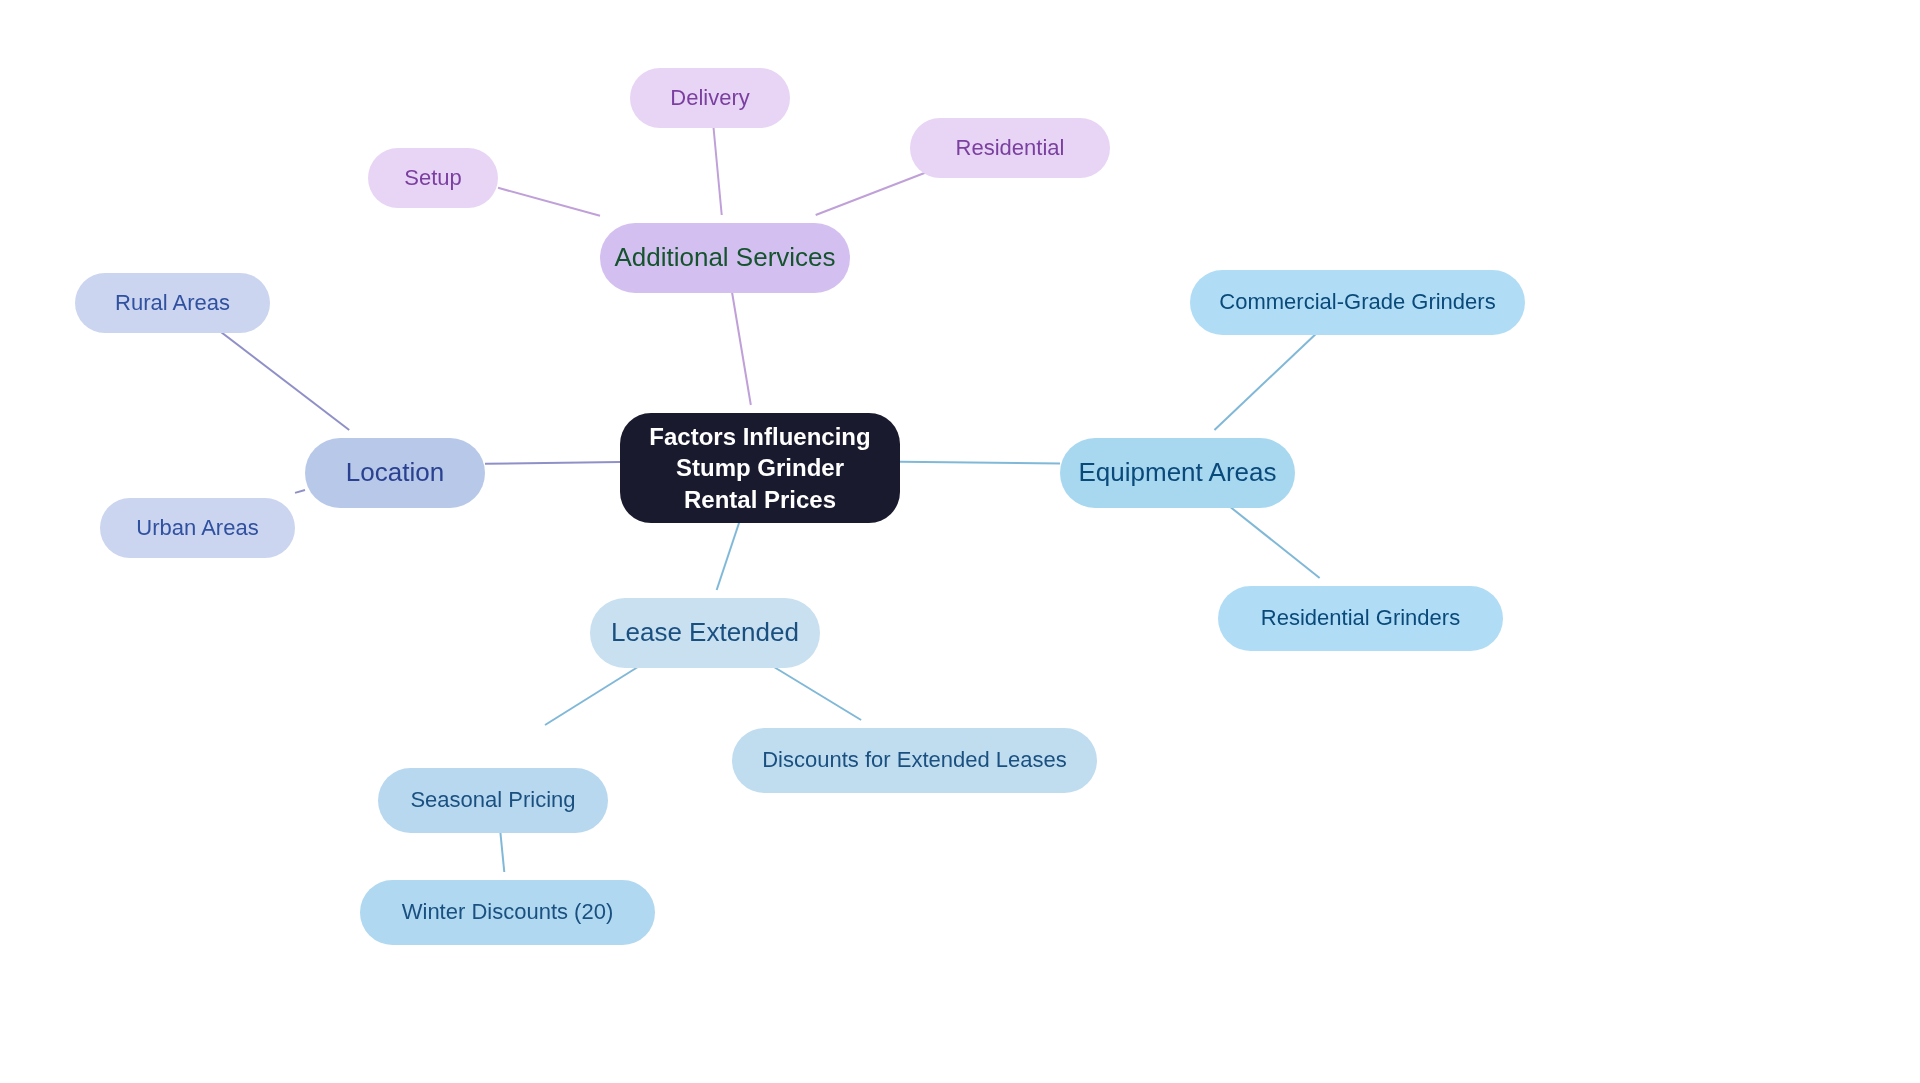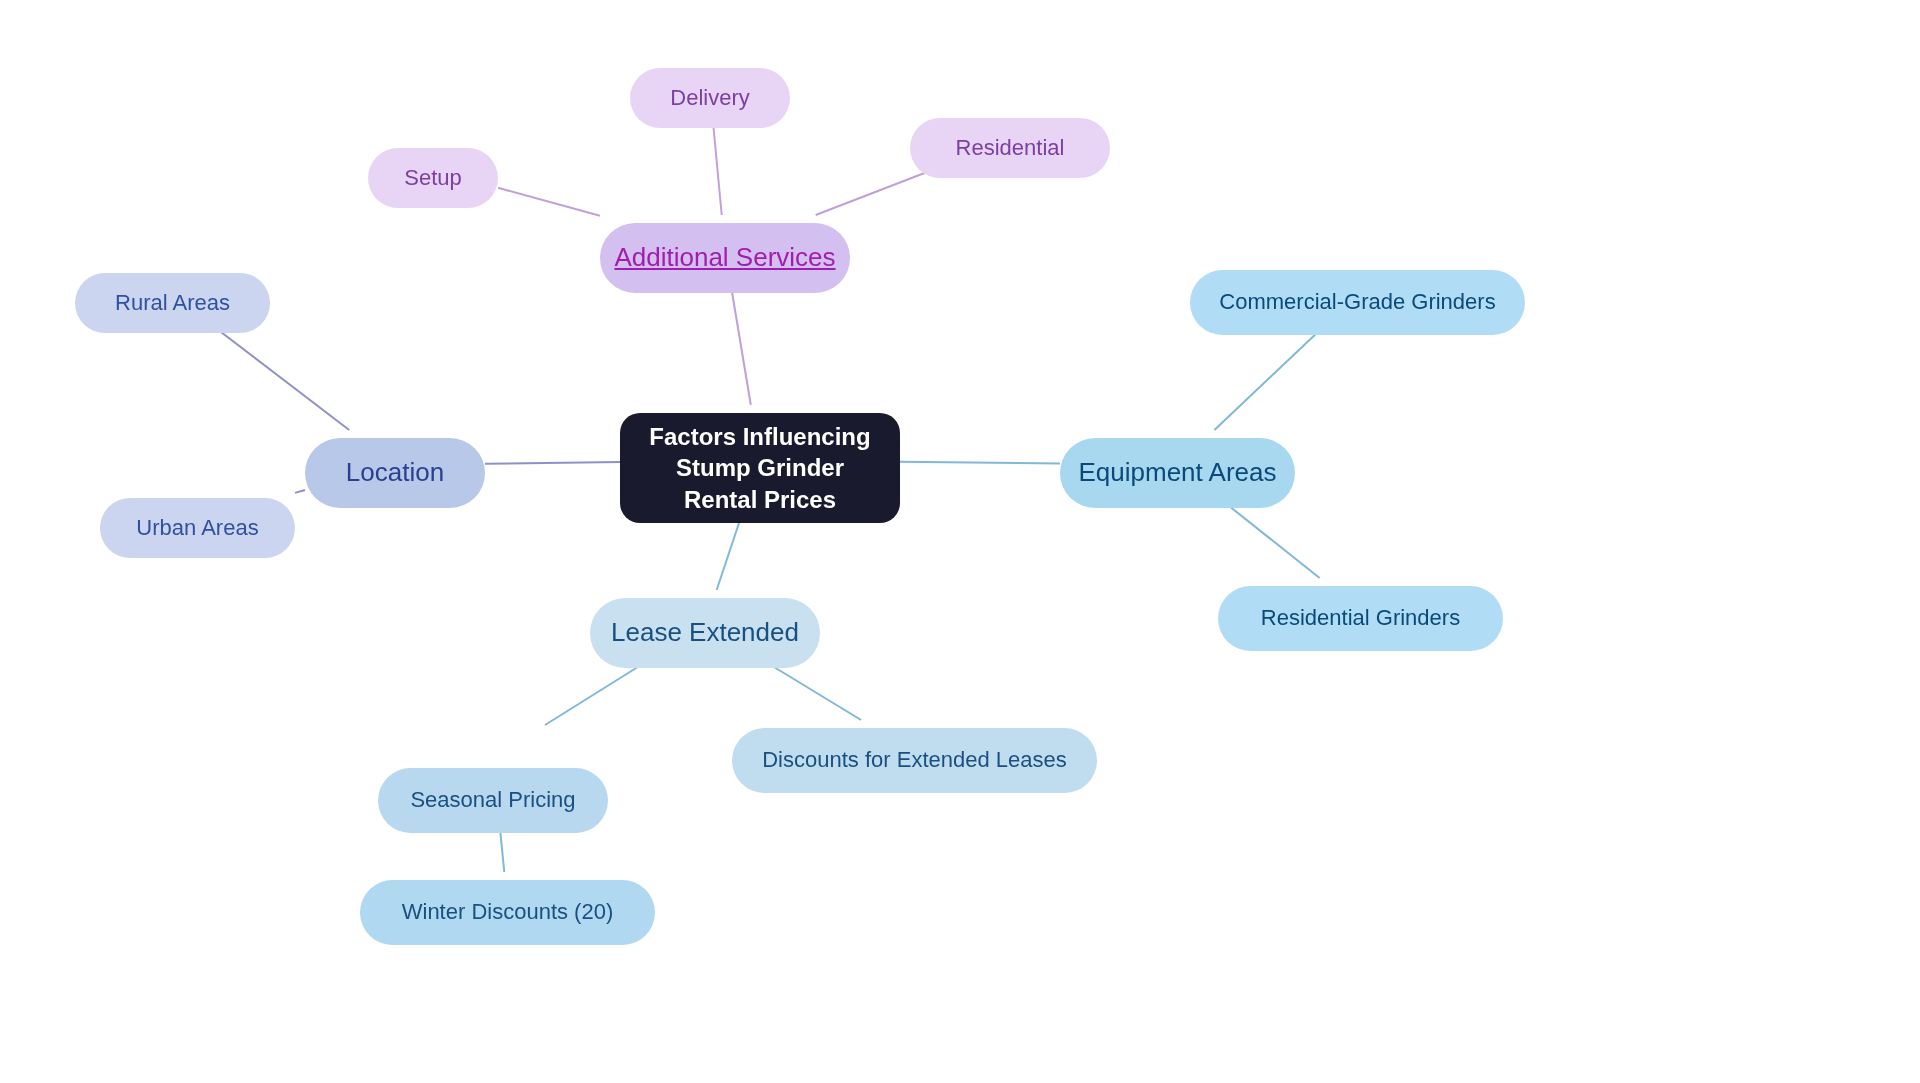--- a/index.html
+++ b/index.html
@@ -48,23 +48,22 @@
       width: 280px;
       height: 110px;
     }
     .node-purple {
       background: #e8d5f5;
       color: #7b3fa0;
       border: none;
     }
     .node-purple-mid {
       background: #d4c0f0;
-      color: #a21caf;
+      color: #14532d;
       font-size: 26px;
-      text-decoration: underline;
     }
     .node-periwinkle {
       background: #ccd5f0;
       color: #3050a0;
     }
     .node-periwinkle-mid {
       background: #b8c8e8;
       color: #2a4090;
       font-size: 26px;
     }
@@ -114,21 +113,21 @@
       <line x1="600" y1="215.75342465753423" x2="498" y2="187.8082191780822" stroke="#c0a0d8" stroke-width="2"></line>
       <line x1="349.19117647058823" y1="430" x2="211.76470588235293" y2="325" stroke="#9090c8" stroke-width="2"></line>
       <line x1="305" y1="490.0632911392405" x2="295" y2="492.8481012658228" stroke="#9090c8" stroke-width="2"></line>
       <line x1="649" y1="660" x2="545" y2="725" stroke="#80b8d8" stroke-width="2"></line>
       <line x1="762.5098039215686" y1="660" x2="861.0980392156863" y2="720" stroke="#80b8d8" stroke-width="2"></line>
       <line x1="496.2057823129252" y1="790" x2="504.2942176870748" y2="872" stroke="#80b8d8" stroke-width="2"></line>
       <line x1="1214.450146627566" y1="430" x2="1323.1891495601174" y2="327" stroke="#80b8d8" stroke-width="2"></line>
       <line x1="1221.520618556701" y1="500" x2="1319.6237113402062" y2="578" stroke="#80b8d8" stroke-width="2"></line>
     </svg>
 
-  <div class="node node-center" id="node-center" style="left:620px; top:405px; width:280px; height:110px;">
+  <div class="node node-center" id="node-center" style="left:620px; top:405px; width:280px; height:110px;border-radius:31px;">
     <span>Factors Influencing Stump
 Grinder Rental Prices</span>
   </div>
 
   <div class="node node-purple-mid" id="node-additional" style="left:600px; top:215px; width:250px; height:70px;">
     <span>Additional Services</span>
   </div>
   <div class="node node-purple" id="node-delivery" style="left:630px; top:60px; width:160px; height:60px;">
     <span>Delivery</span>
   </div>

